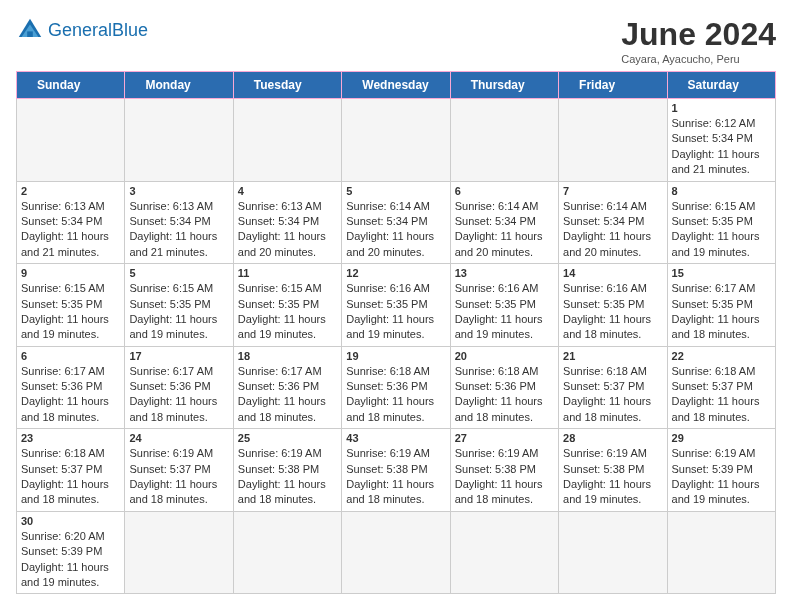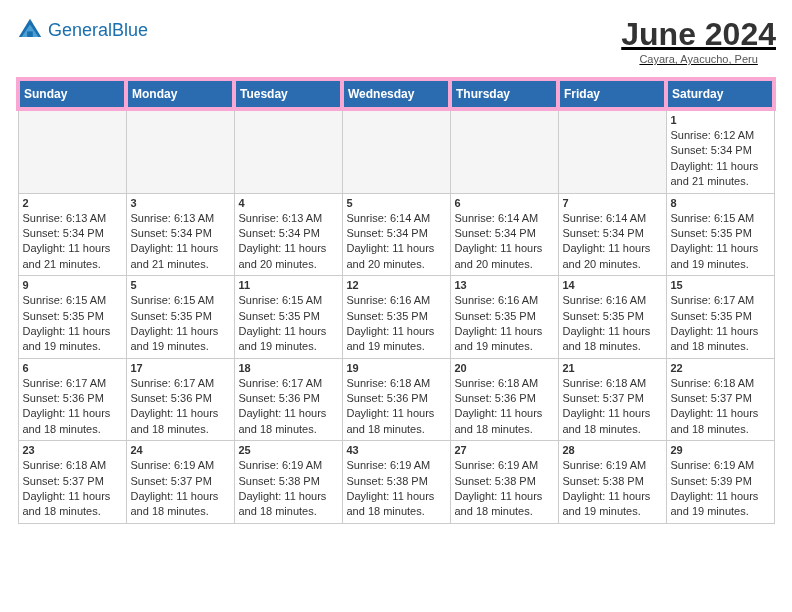--- a/index.html
+++ b/index.html
@@ -11,66 +11,65 @@
     }
     .page {
       width: 792px;
       padding: 16px;
       background: #fff;
     }
     .header {
       display: flex;
       justify-content: space-between;
       align-items: flex-start;
-      margin-bottom: 12px;
+      margin-bottom: 6px;
       gap: 18px;
     }
     .logo {
       display: flex;
       align-items: center;
       gap: 4px;
     }
     .logo-text {
       font-size: 18px;
       font-weight: normal;
       color: #333;
     }
     .logo-text span {
       color: #1a6faf;
     }
     .logo-icon {
       width: 28px;
       height: 28px;
     }
     .title-block {
-      text-align: center;
-      text-decoration: underline;
+      text-align: left;
     }
     .month-year {
       font-size: 32px;
       font-weight: bold;
       color: #333;
     }
     .location {
       font-size: 11px;
       color: #555;
     }
     .calendar {
       width: 100%;
       border-collapse: collapse;
       border: 1px solid #ccc;
     }
     .calendar th {
       background: #2b6cb0;
       color: #fff;
       font-size: 12px;
       font-weight: bold;
-      padding: 6px 4px;
+      padding: 6px 20px;
       text-align: left;
-      border: 4px solid #f9a8d4;
+      border: 1px solid #f9a8d4;
     }
     .calendar td {
       width: calc(100% / 7);
       vertical-align: top;
       font-size: 9.5px;
       color: #333;
       padding: 3px 4px;
       border: 1px solid #ccc;
       height: 72px;
       background: #fff;
@@ -313,15 +312,29 @@
 Sunset: 5:38 PM
 Daylight: 11 hours and 19 minutes.</div>
           </td>
           <td>
             <span class="day-num">29</span>
             <div class="day-info">Sunrise: 6:19 AM
 Sunset: 5:39 PM
 Daylight: 11 hours and 19 minutes.</div>
           </td>
         </tr>
+        <tr class="last-row">
+          <td>
+            <span class="day-num">30</span>
+            <div class="day-info">Sunrise: 6:20 AM
+Sunset: 5:39 PM
+Daylight: 11 hours and 19 minutes.</div>
+          </td>
+          <td class="empty"></td>
+          <td class="empty"></td>
+          <td class="empty"></td>
+          <td class="empty"></td>
+          <td class="empty"></td>
+          <td class="empty"></td>
+        </tr>
       </tbody>
   </table>
 </div>
 
 </body></html>

